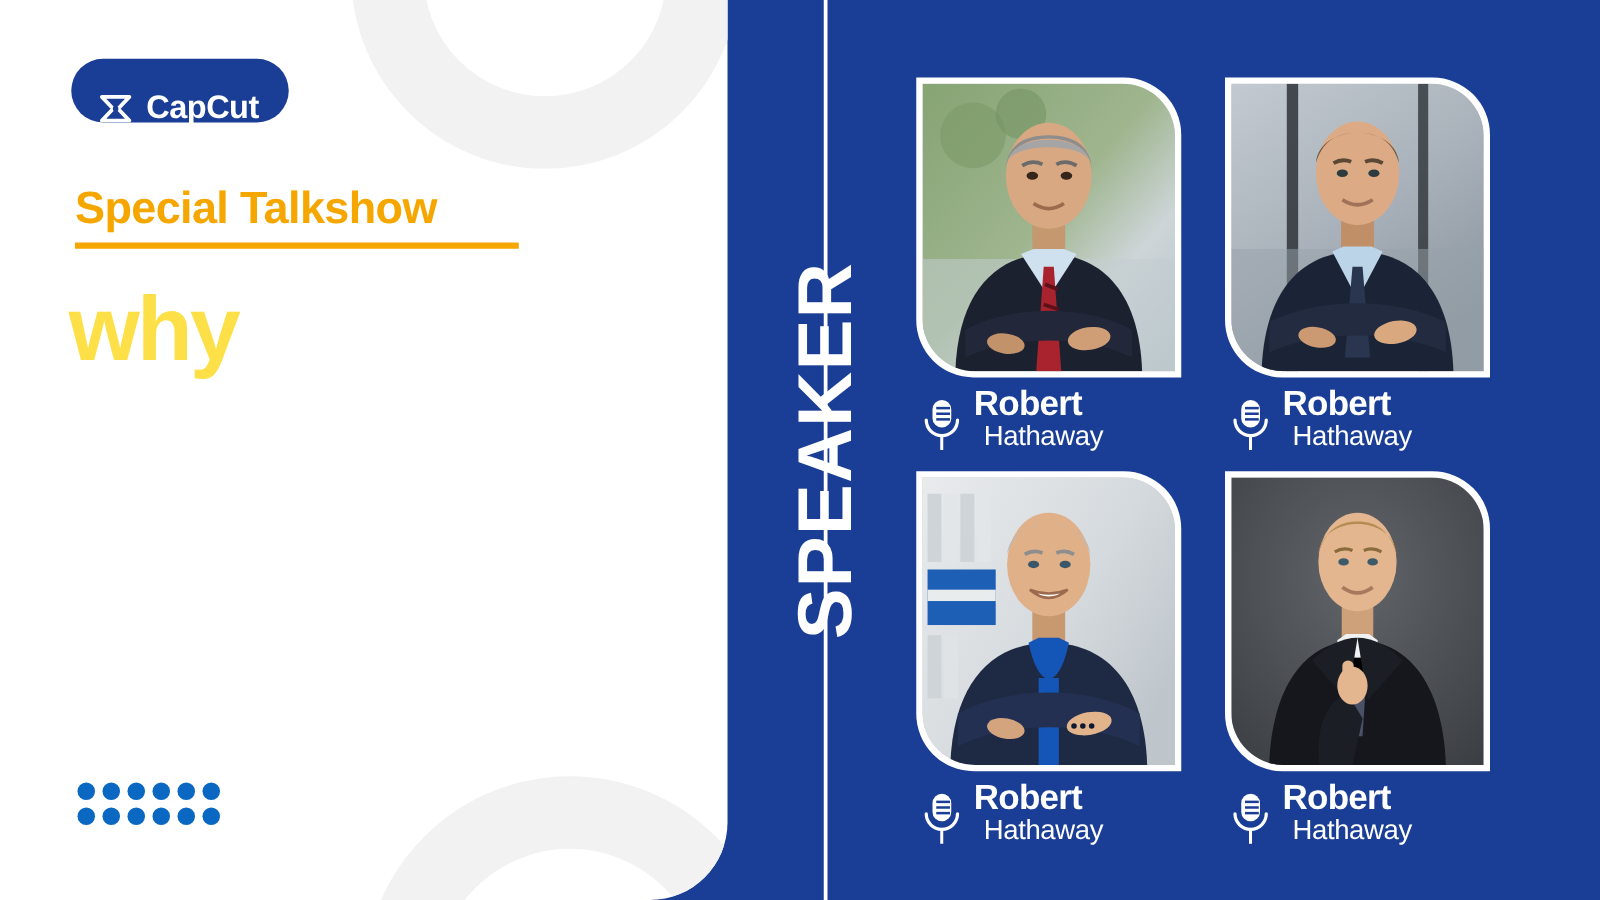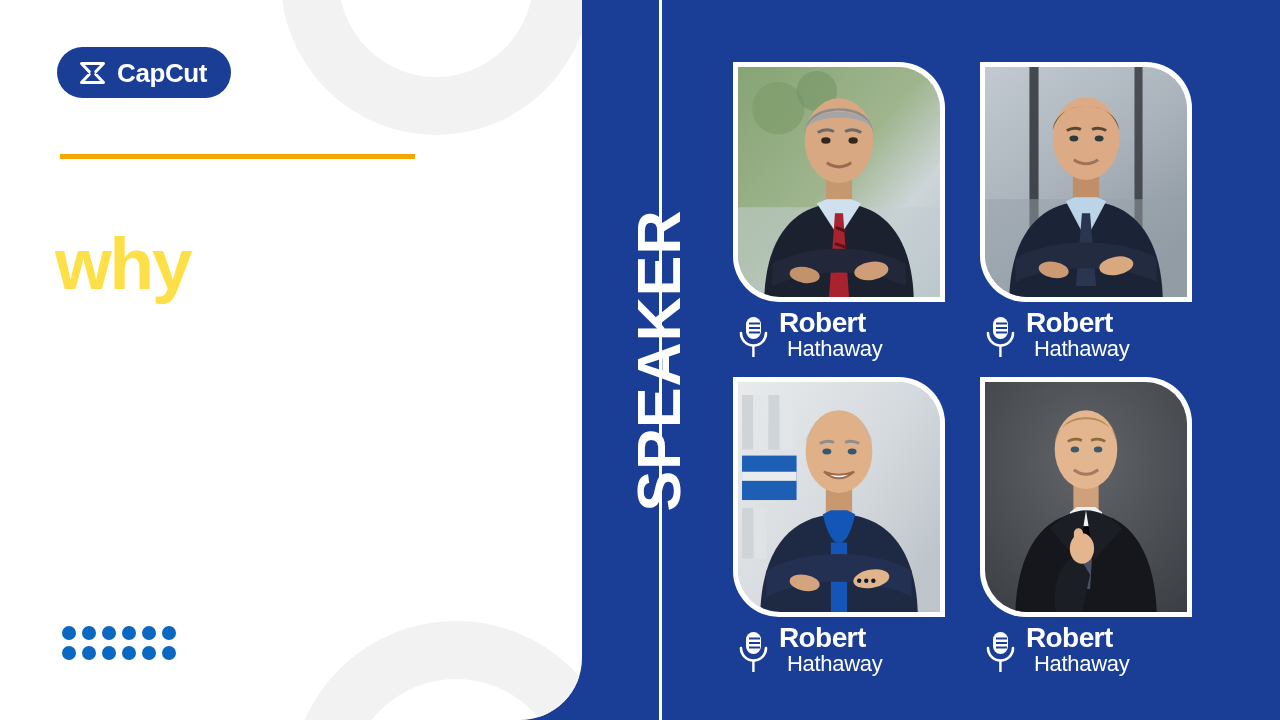--- a/index.html
+++ b/index.html
@@ -48,21 +48,21 @@
   }
 
   
   .capcut-badge{
     position:absolute;
     left:57px; top:47px;
     height:51px;
     padding:0 24px 0 22px;
     border-radius:26px;
     background:#1A3E96;
-    display:flex; align-items:center; gap:11px;
+    display:flex; align-items:flex-end; gap:11px;
     z-index:5;
   }
   .capcut-icon{ width:27px; height:22px; display:block; flex:none; }
   .capcut-word{
     color:#FFFFFF;
     font-size:26px;
     font-weight:700;
     letter-spacing:-0.4px;
     line-height:1;
     white-space:nowrap;
@@ -168,21 +168,21 @@
     overflow:hidden;
     position:relative;
     background:#c9cbcf;
   }
   .photo-inner svg{ display:block; width:100%; height:100%; }
 
   
   .name-row{
     position:absolute;
     left:5px; top:246px;
-    display:flex; align-items:center; gap:11px;
+    display:flex; align-items:flex-end; gap:11px;
     width:230px;
   }
   .mic-icon{ width:30px; height:44px; flex:none; margin-top:4px; }
   .name-text{ line-height:1; }
   .name-first{
     display:block;
     color:#FFFFFF;
     font-size:28px;
     font-weight:800;
     letter-spacing:-0.6px;
@@ -212,20 +212,21 @@
 
   <div class="capcut-badge">
     <svg class="capcut-icon" viewBox="0 0 54 44" aria-hidden="true">
       <path d="M5 3 H49 L31 22 L49 41 H5 L23 22 Z" fill="none" stroke="#FFFFFF" stroke-width="6" stroke-linejoin="round"></path>
       <circle cx="27" cy="22" r="4.5" fill="#1A3E96"></circle>
     </svg>
     <span class="capcut-word">CapCut</span>
   </div>
 
   <div class="eyebrow-wrap">
+    <div class="eyebrow">Special Talkshow</div>
     <div class="eyebrow-rule"></div>
   </div>
 
   <h1 class="headline">
     <span class="ln">why</span>
   </h1>
 
   <div class="dot-grid">
     <span class="dot"></span>
     <span class="dot"></span>

